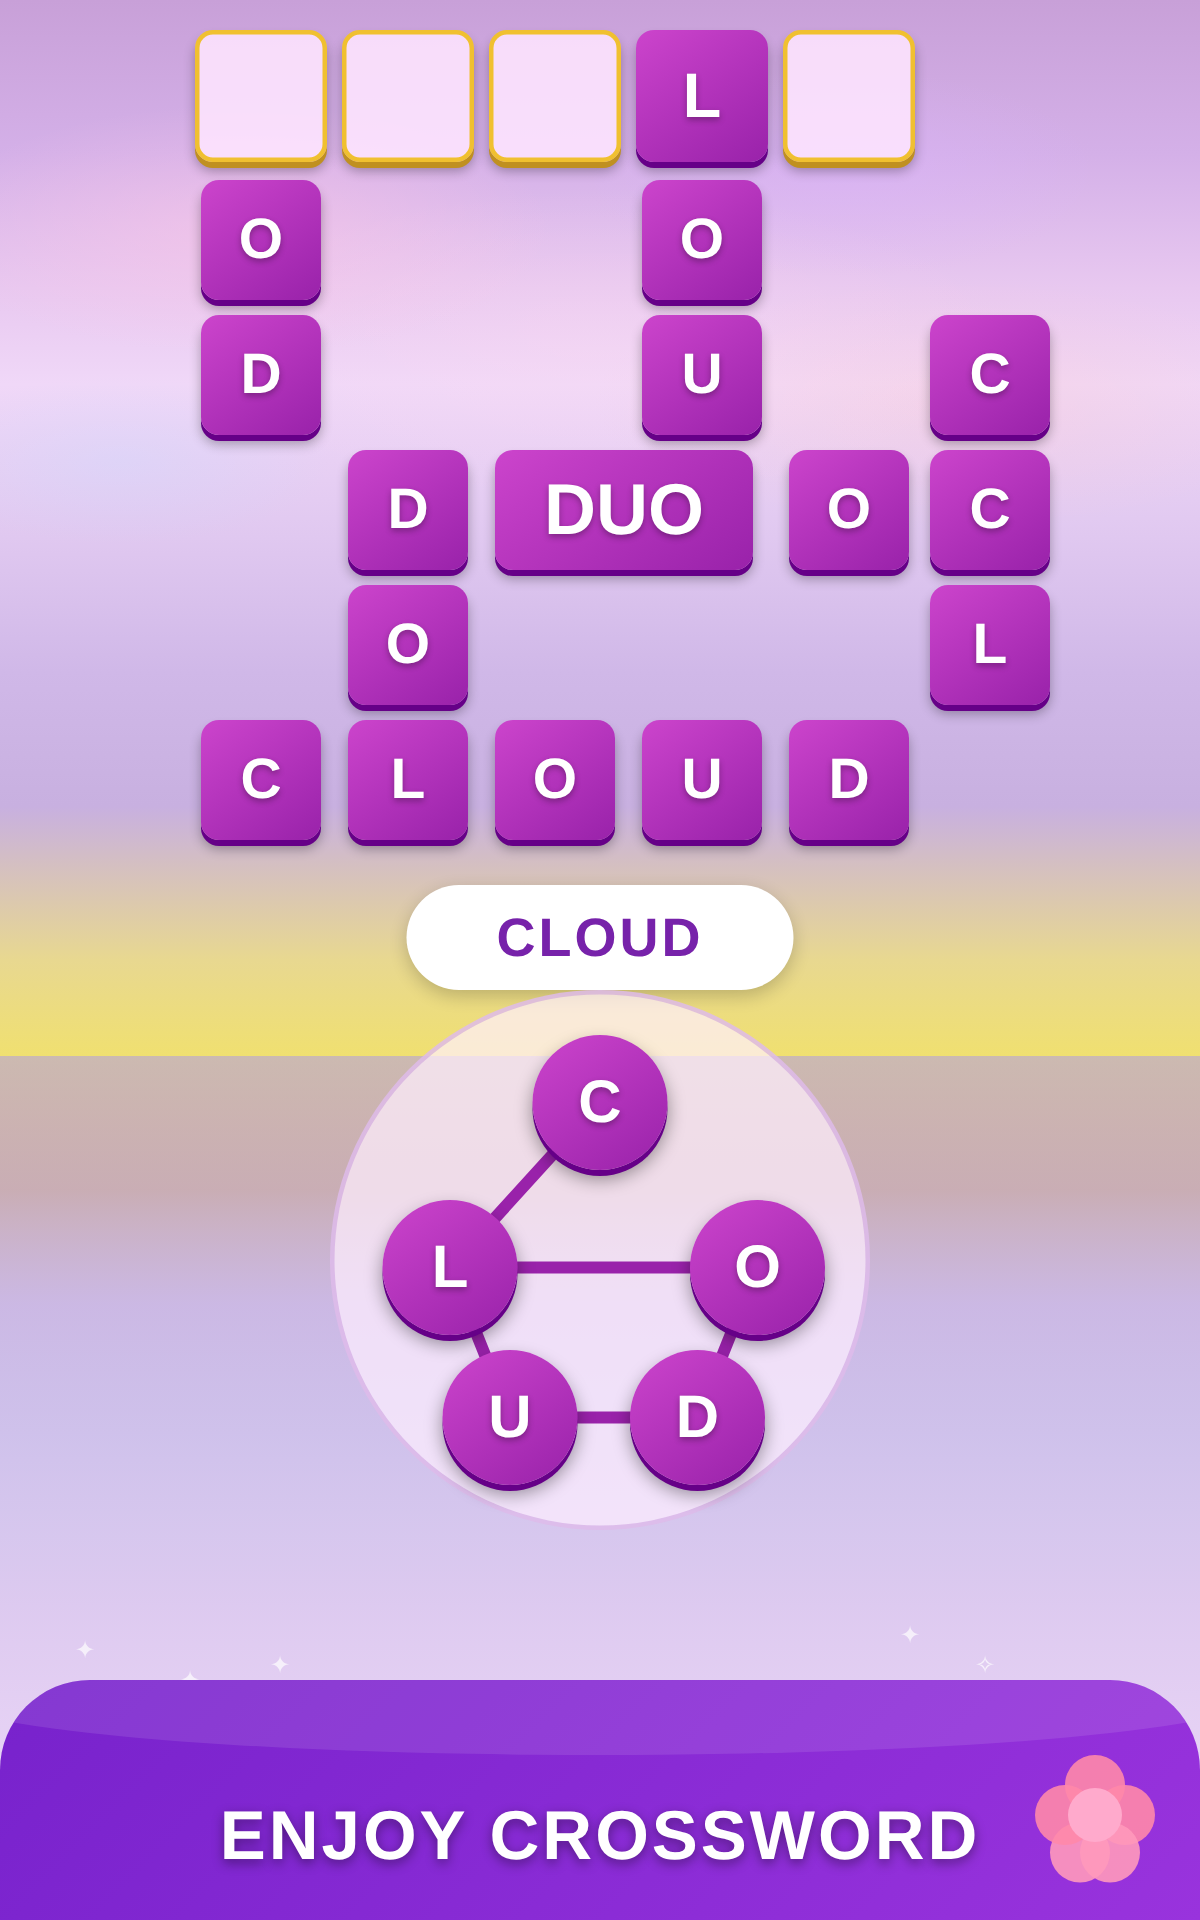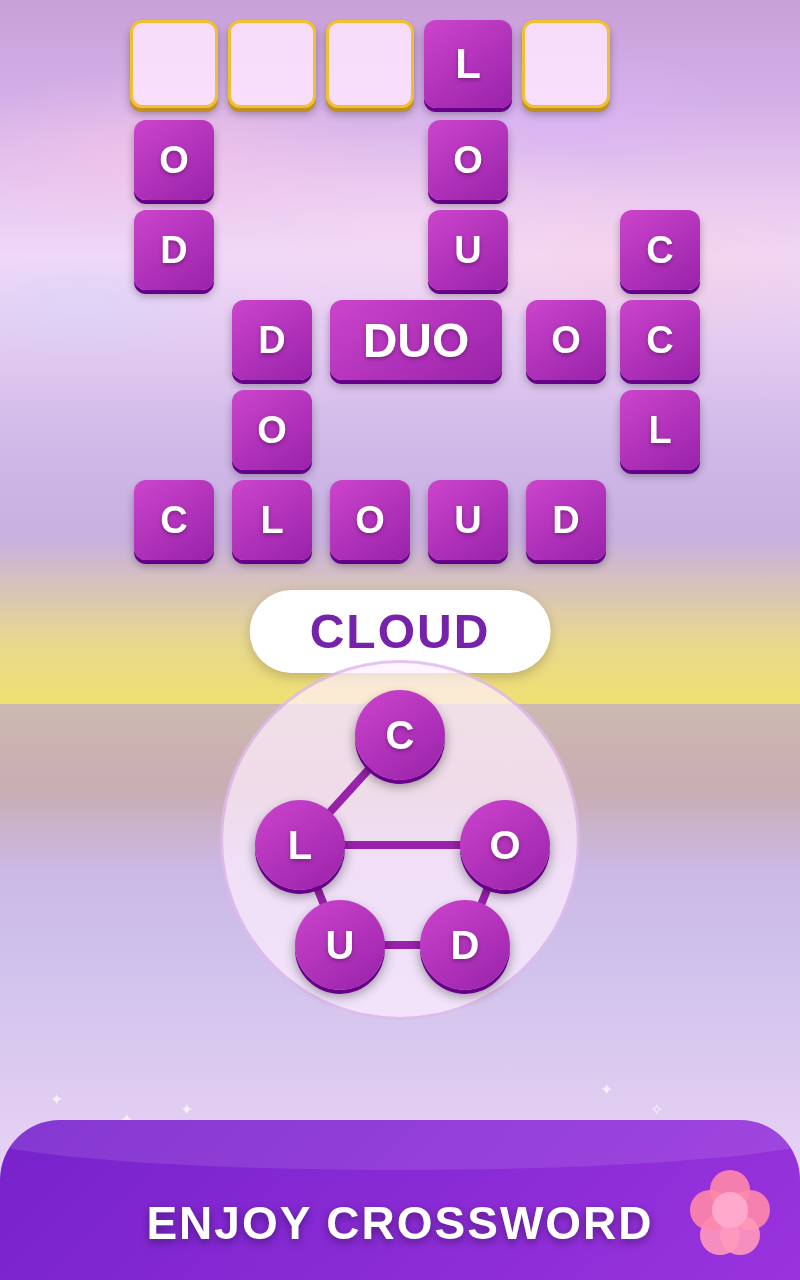--- a/index.html
+++ b/index.html
@@ -148,21 +148,21 @@
 
     
     #cloud-banner {
       position: absolute;
       top: 590px;
       left: 50%;
       transform: translateX(-50%);
       background: white;
       border-radius: 50px;
       padding: 14px 60px;
-      font-size: 48px;
+      font-size: 36px;
       font-weight: 900;
       color: #7722aa;
       letter-spacing: 2px;
       box-shadow: 0 4px 12px rgba(0,0,0,0.2);
       z-index: 10;
     }
 
     
     #wheel-container {
       position: absolute;

